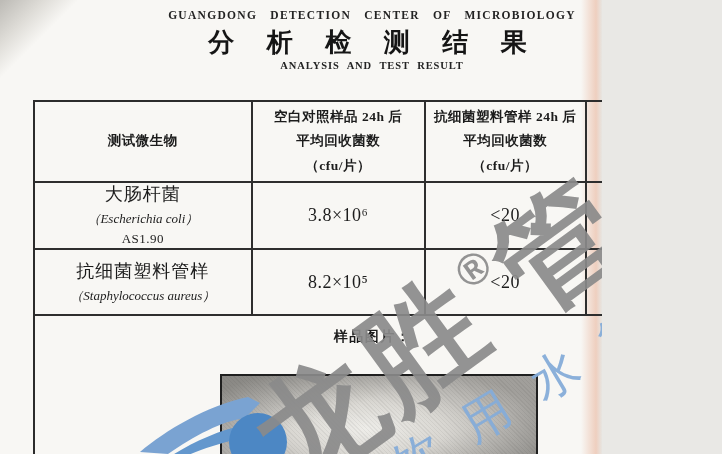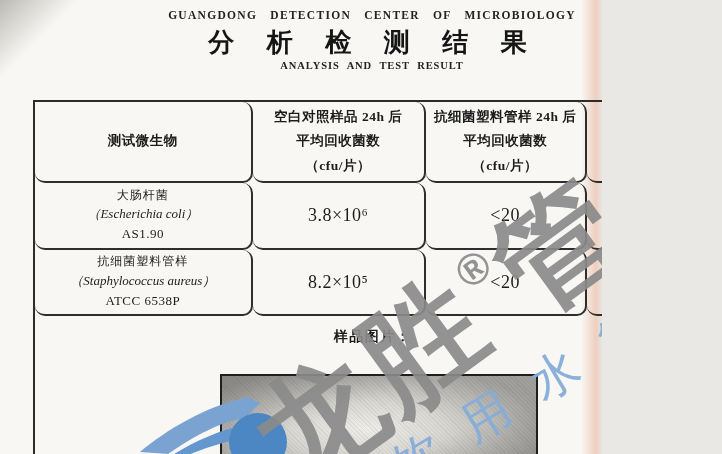--- a/index.html
+++ b/index.html
@@ -32,25 +32,25 @@
     position:absolute; left:33px; top:100px; width:679px; height:354px; z-index:1;
     display:grid;
     grid-template-columns:219fr 174fr 162fr 124fr;
     grid-template-rows:81px 67px 66px auto;
     border:2px solid #2c2c2c; border-bottom:none;
     background:transparent;
   }
   .cell {
     border-right:2px solid #2e2e2e; border-bottom:2px solid #2e2e2e;
     display:flex; flex-direction:column; align-items:center; justify-content:center;
-    text-align:center; padding:2px 4px;border-radius:10px;
+    text-align:center; padding:2px 4px;
   }
   .cell.last { border-right:none; }
   .th { font-weight:bold; font-size:13.5px; line-height:1.8; white-space:pre-line; letter-spacing:0.5px; }
-  .name-cn { font-size:12px; line-height:1.55; letter-spacing:1px; }
+  .name-cn { font-size:18px; line-height:1.55; letter-spacing:1px; }
   .name-latin { font-size:13px; font-style:italic; line-height:1.55; }
   .strain { font-size:13px; line-height:1.6; letter-spacing:0.5px; }
   .val { font-size:18px; letter-spacing:0.5px; }
   .bottom-section {
     grid-column:1 / -1; border-right:none; border-bottom:none;
     justify-content:flex-start; padding-top:12px;
   }
   .sample-label { font-weight:bold; font-size:14px; letter-spacing:1.5px; }
 
   .photo {
@@ -108,21 +108,20 @@
       <div class="name-latin">（Escherichia coli）</div>
       <div class="strain">AS1.90</div>
     </div>
     <div class="cell val">3.8×10⁶</div>
     <div class="cell val">&lt;20</div>
     <div class="cell val last">&gt;99.99</div>
 
     <div class="cell">
       <div class="name-cn">抗细菌塑料管样</div>
       <div class="name-latin">（Staphylococcus aureus）</div>
-      <div class="strain">ATCC 6538P</div>
     </div>
     <div class="cell val">8.2×10⁵</div>
     <div class="cell val">&lt;20</div>
     <div class="cell val last">&gt;99.99</div>
 
     <div class="cell bottom-section">
       <div class="sample-label">样品图片：</div>
     </div>
   </div>
 

